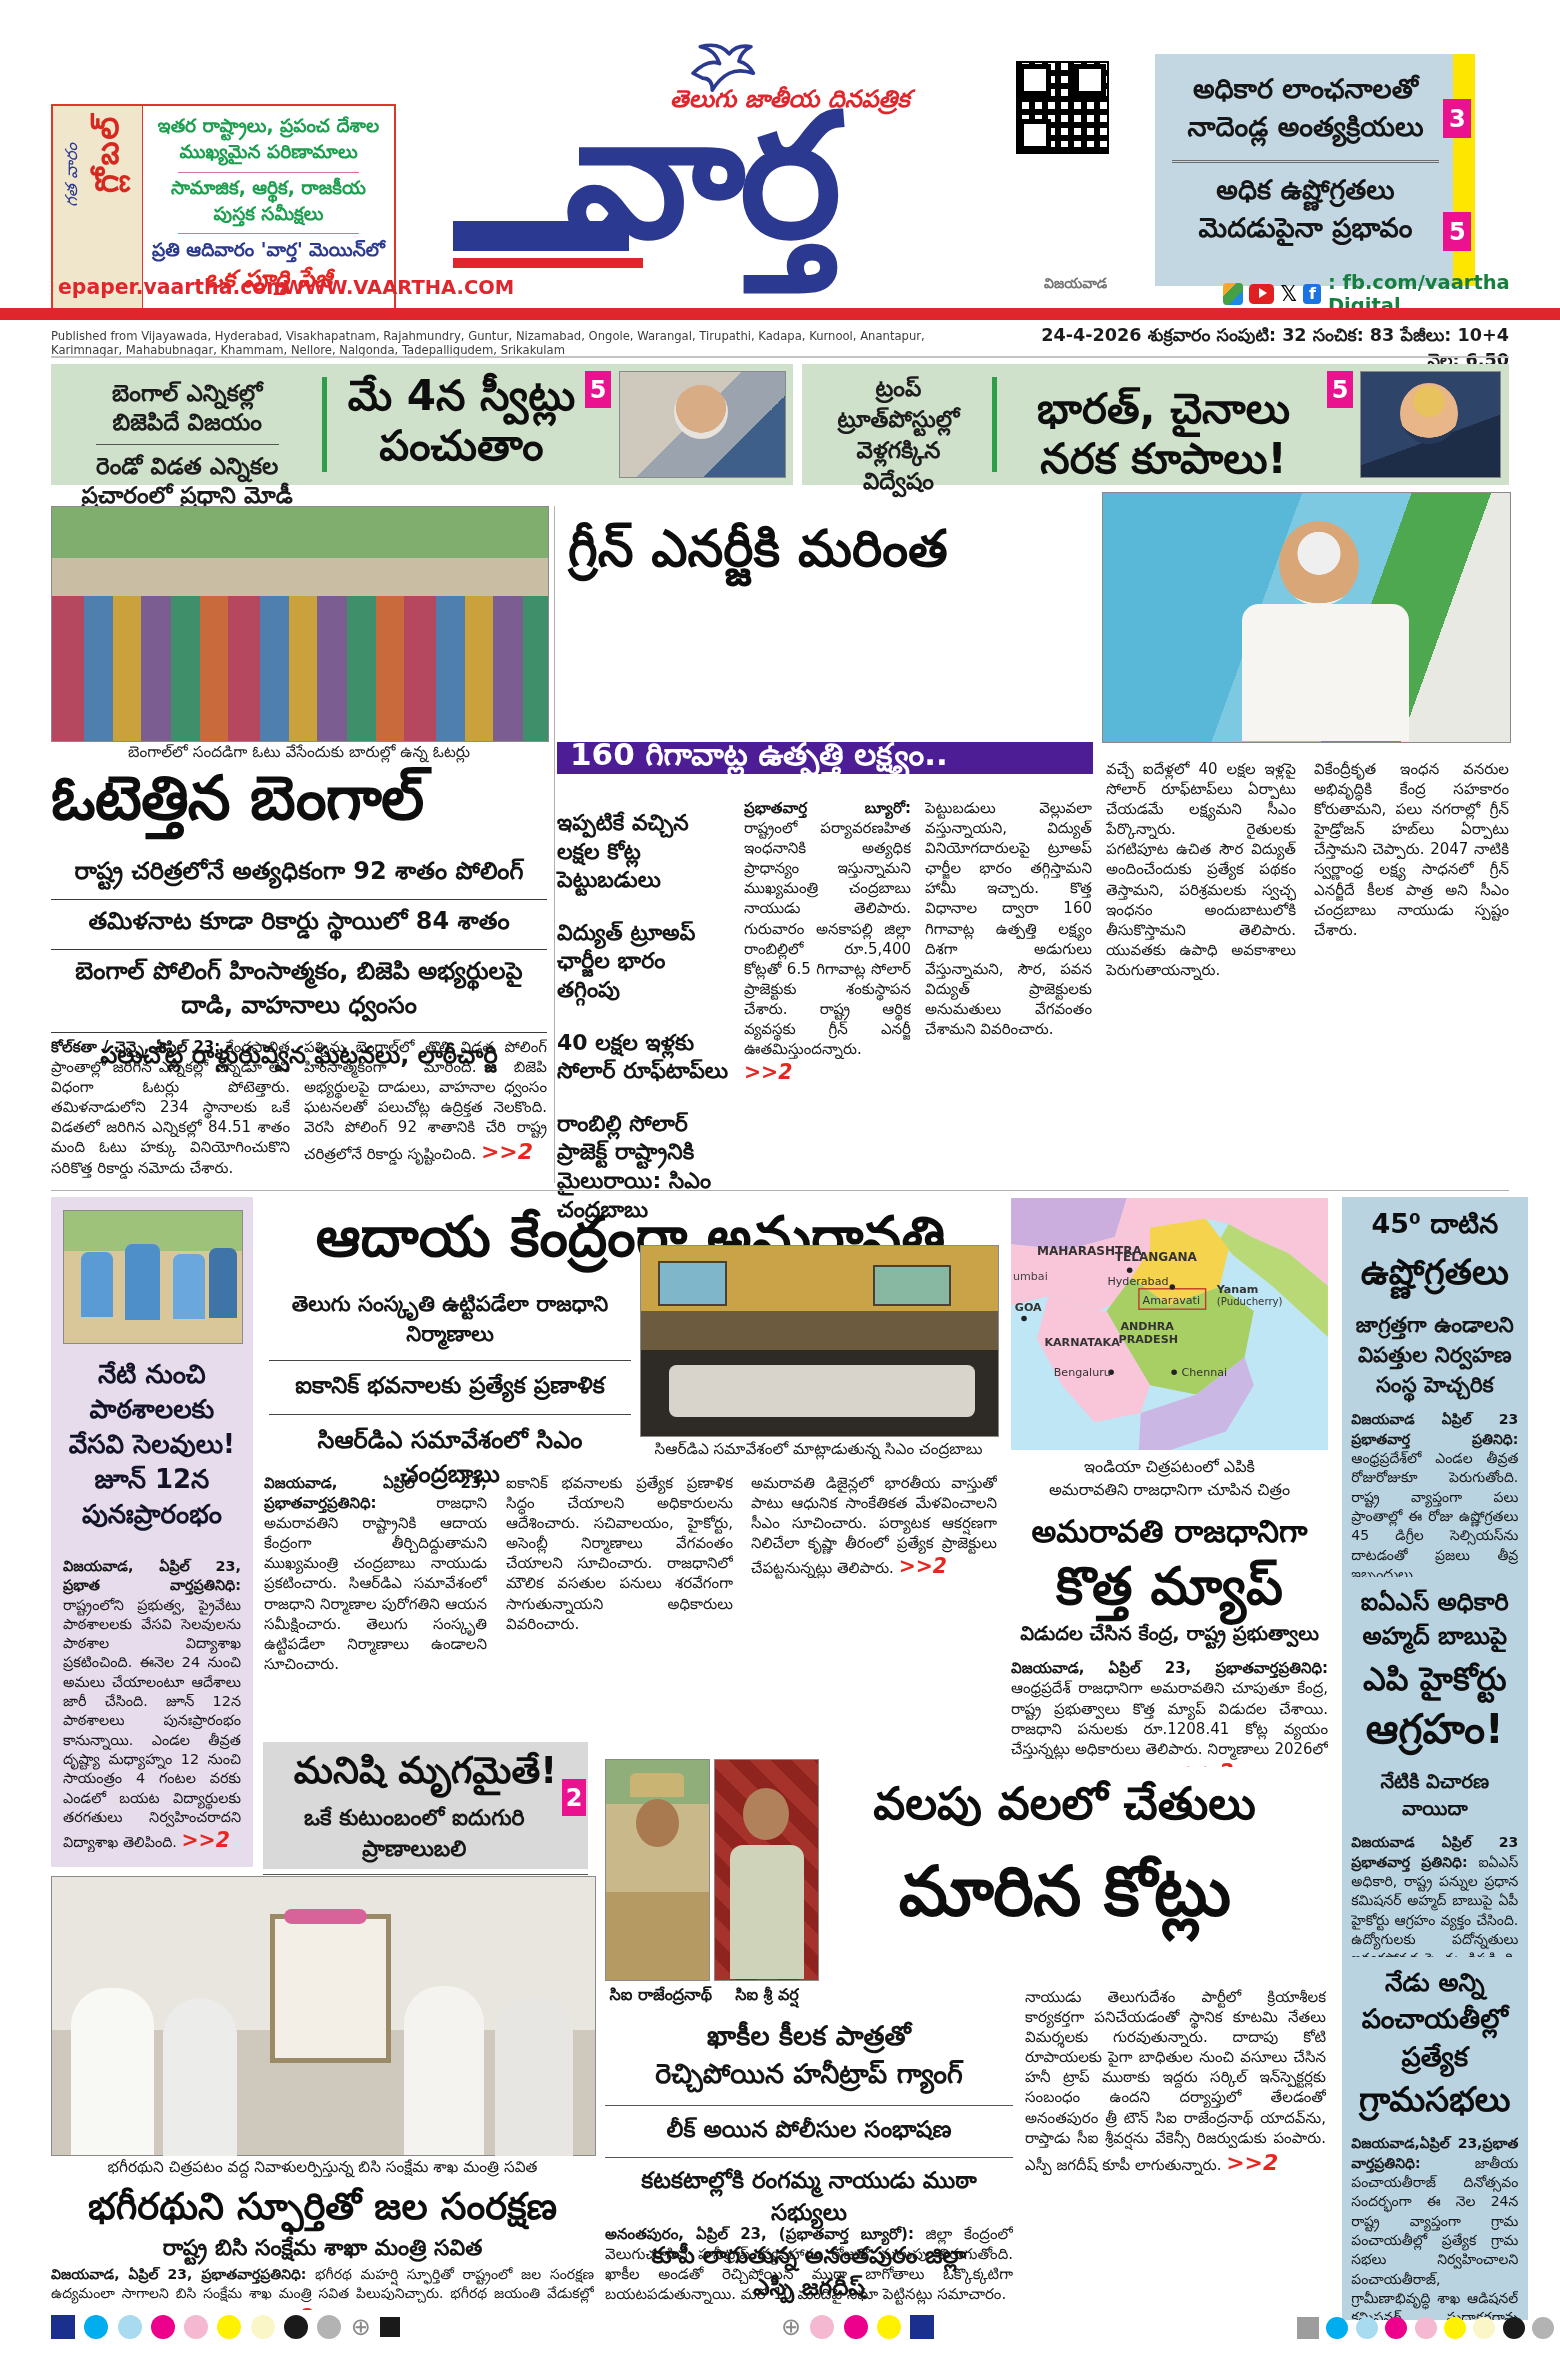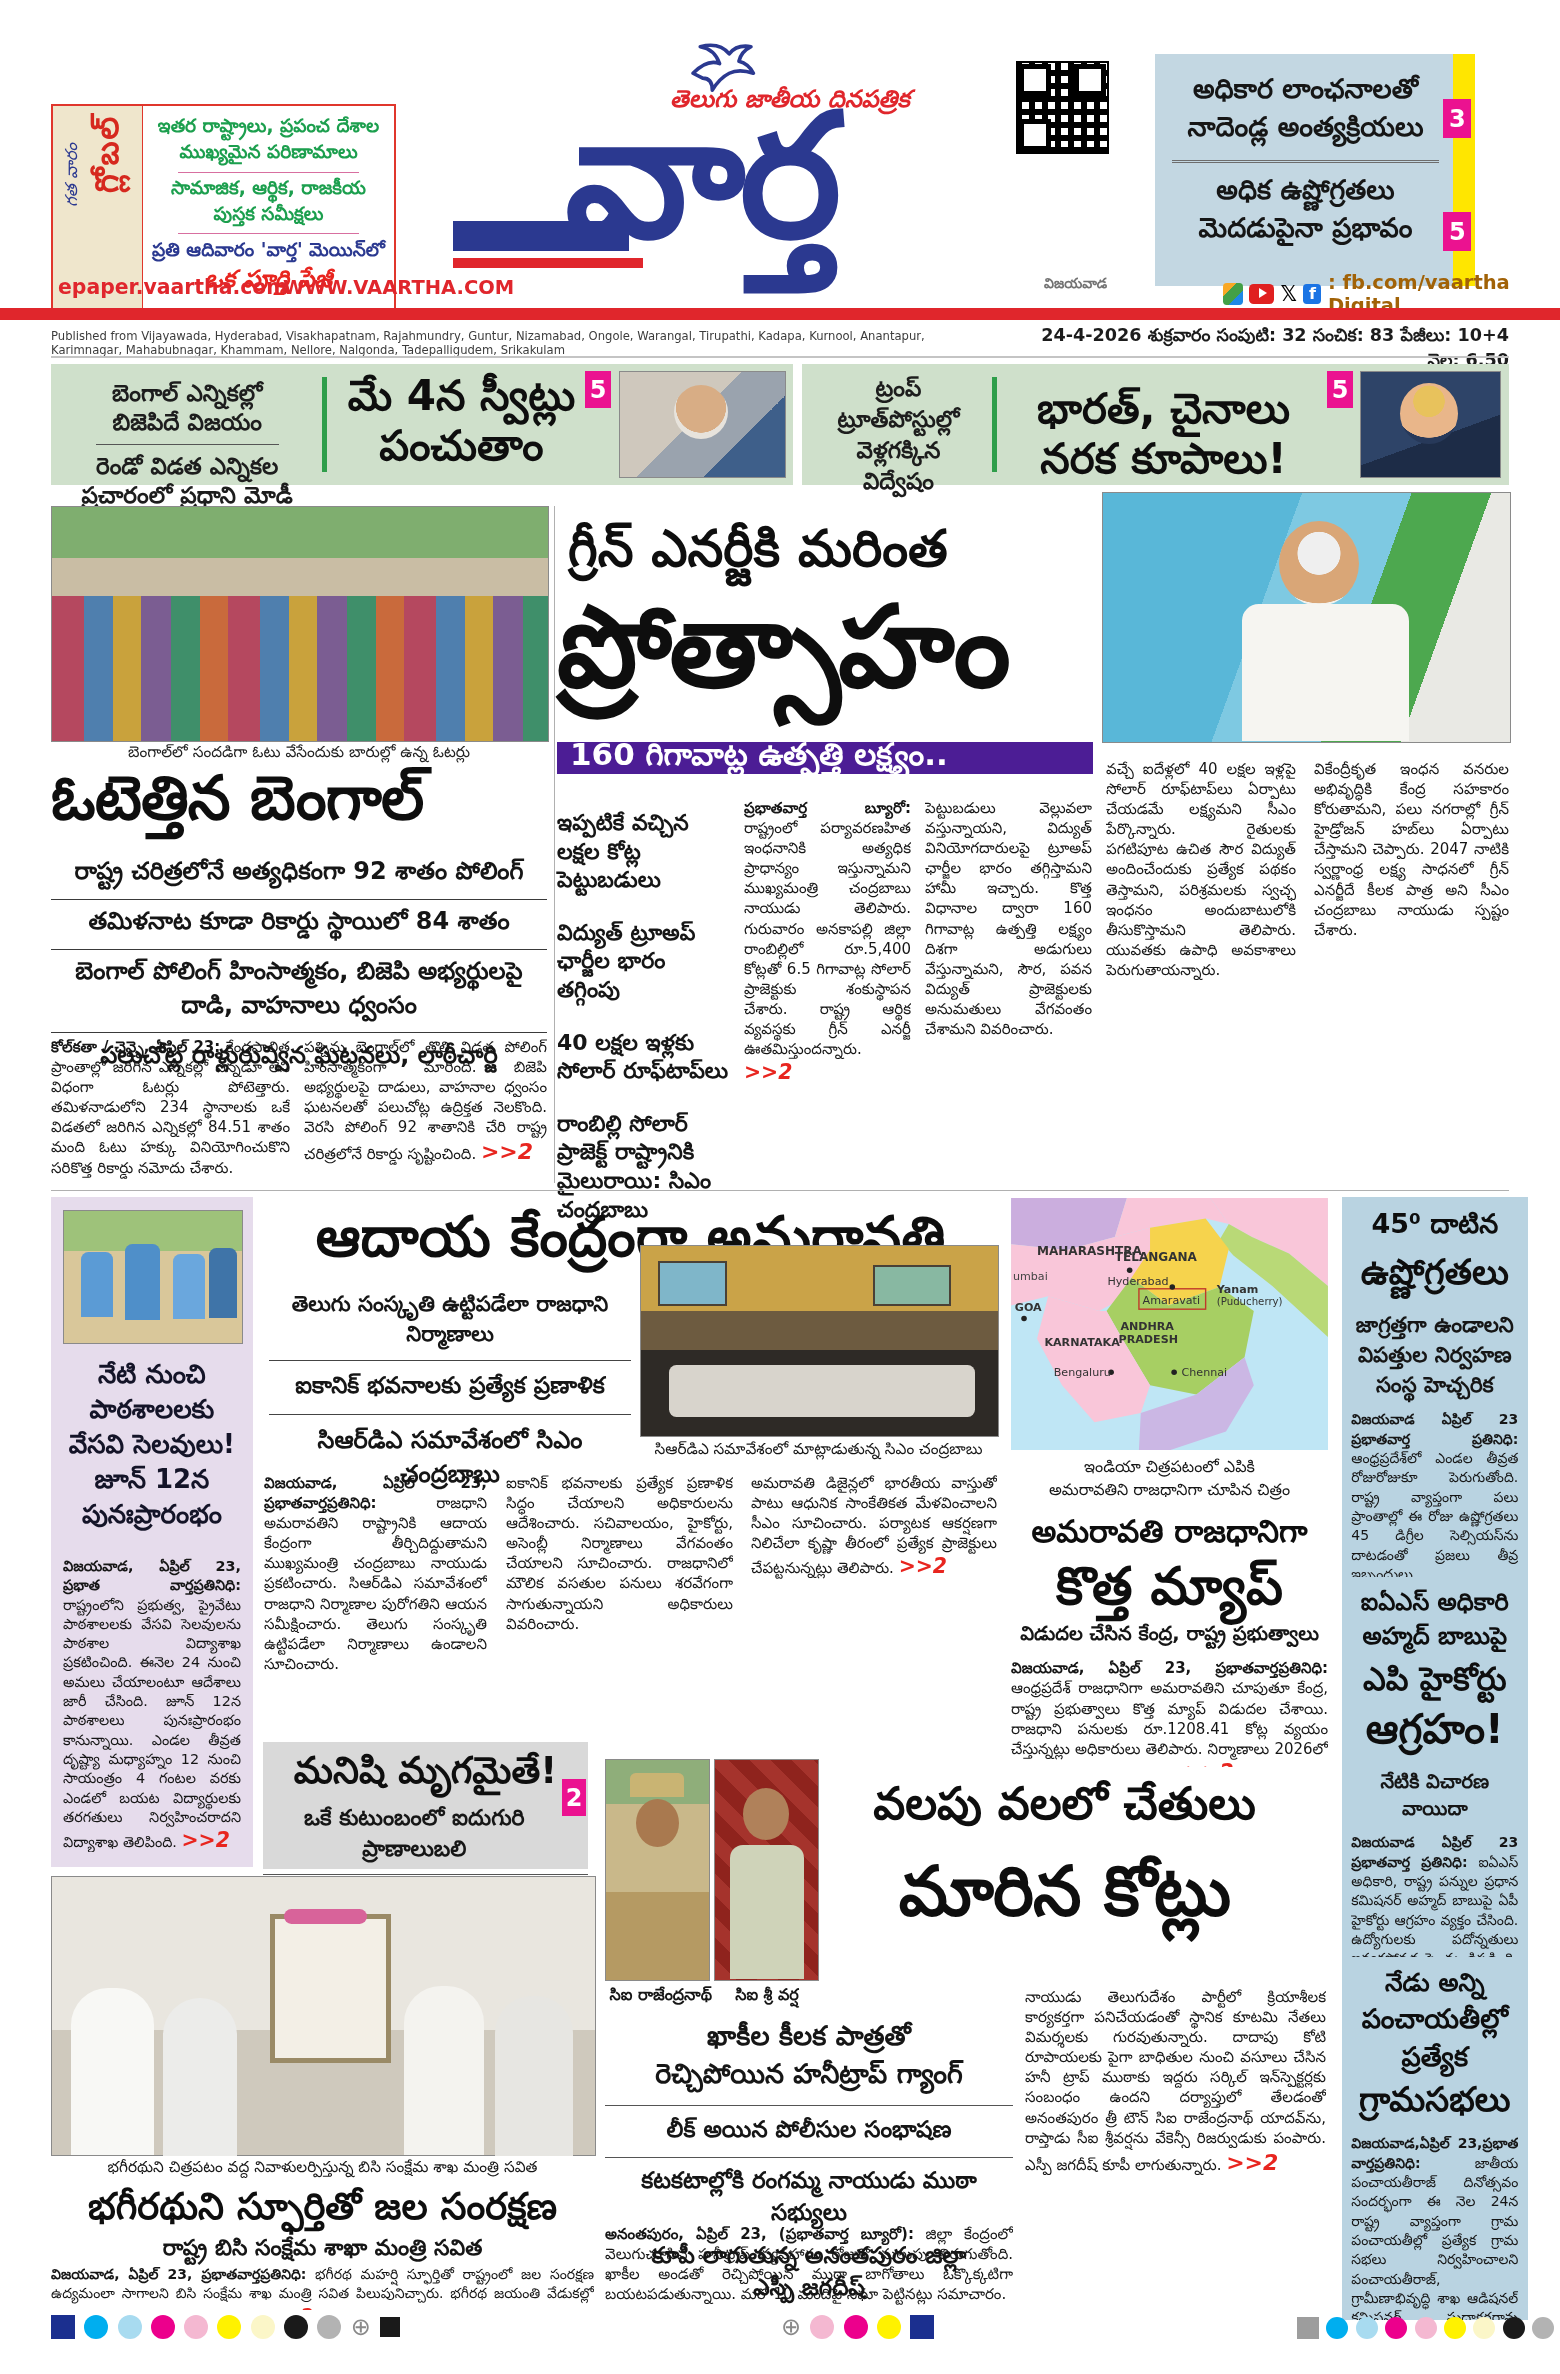--- a/index.html
+++ b/index.html
@@ -2,21 +2,21 @@
 <html style="font-size:15px"><head>
 <meta charset="utf-8">
 <style>
   html,body{margin:0;padding:0;background:#fff;}
   .page{position:relative;width:1560px;height:2375px;background:#ffffff;
         font-family:"DejaVu Sans","Liberation Sans",sans-serif;color:#161616;overflow:hidden;}
   .abs{position:absolute;}
   .c{text-align:center;}
   .b{font-weight:bold;}
   .j{text-align:justify;}
-  .red{color:#a16207;}
+  .red{color:#15803d;}
   .blue{color:#2b3990;}
   .green{color:#1c9f4e;}
   .cont{color:#e8251f;font-weight:800;font-style:italic;}
   .badge{background:#eb1290;color:#fff;font-weight:800;display:flex;align-items:center;justify-content:center;font-size:24px;}
   .photo{border:0.9px solid #8a8a8a;}
   .body-sm{font-size:15px;line-height:1.34;}
   .dl{font-weight:800;}
   .greenbox{background:#cfe0cb;}
   .bluebox{background:#b9d3e1;padding:11px 9.3px;}
   .dot{border-radius:50%;}
@@ -163,21 +163,20 @@
   <div class="abs body-sm j" style="left:51px;top:1037px;width:239px;height:148px;overflow:hidden;">
     <span class="dl">కోల్‌కతా / చెన్నై, ఏప్రిల్ 23:</span>
     <span>కేంద్రపాలిత ప్రాంతాల్లో జరిగిన ఎన్నికల్లో ఎన్నడూ లేని విధంగా ఓటర్లు పోటెత్తారు. తమిళనాడులోని 234 స్థానాలకు ఒకే విడతలో జరిగిన ఎన్నికల్లో 84.51 శాతం మంది ఓటు హక్కు వినియోగించుకొని సరికొత్త రికార్డు నమోదు చేశారు.</span>
   </div>
   <div class="abs body-sm j" style="left:304px;top:1037px;width:243px;height:148px;overflow:hidden;">
     <span>పశ్చిమ బెంగాల్‌లో తొలి విడత పోలింగ్ హింసాత్మకంగా మారింది. బిజెపి అభ్యర్థులపై దాడులు, వాహనాల ధ్వంసం ఘటనలతో పలుచోట్ల ఉద్రిక్తత నెలకొంది. వెరసి పోలింగ్ 92 శాతానికి చేరి రాష్ట్ర చరిత్రలోనే రికార్డు సృష్టించింది.</span>
     <span class="cont" style="font-size:22px;">&gt;&gt;2</span>
   </div>
 
   <div class="abs bigline" style="left:568px;top:506px;width:524px;font-size:51px;margin-top:13px;">గ్రీన్ ఎనర్జీకి మరింత</div>
-  <div class="abs bigline" style="left:557px;top:577px;width:536px;font-size:113px;line-height:1.25;letter-spacing:-2.8px;">ప్రోత్సాహం</div>
   <div class="abs" style="left:557px;top:742px;width:536px;height:32px;background:#4c1d95;display:flex;align-items:center;">
     <span class="b" style="color:#fff;font-size:31px;padding-left:13px;">160 గిగావాట్ల ఉత్పత్తి లక్ష్యం..</span>
   </div>
   <div class="photo" style="position:absolute;left:1102px;top:492px;width:407px;height:249px;
               background:linear-gradient(110deg,#59b7d8 0 40%,#7ec9e2 40% 62%,#4da84f 62% 78%,#e9e9e4 78%);">
     <div style="position:absolute;left:176px;top:28px;width:80px;height:85px;border-radius:50%;background:radial-gradient(circle at 50% 38%,#efefef 0 32%,#d9a677 33% 75%,#f3f2ee 76%);"></div>
     <div style="position:absolute;left:139px;top:111px;width:167px;height:137px;background:#f6f5f1;border-radius:16.7px 16.7px 0 0;"></div>
   </div>
 
   <div class="abs" style="left:557px;top:809px;width:174px;">

